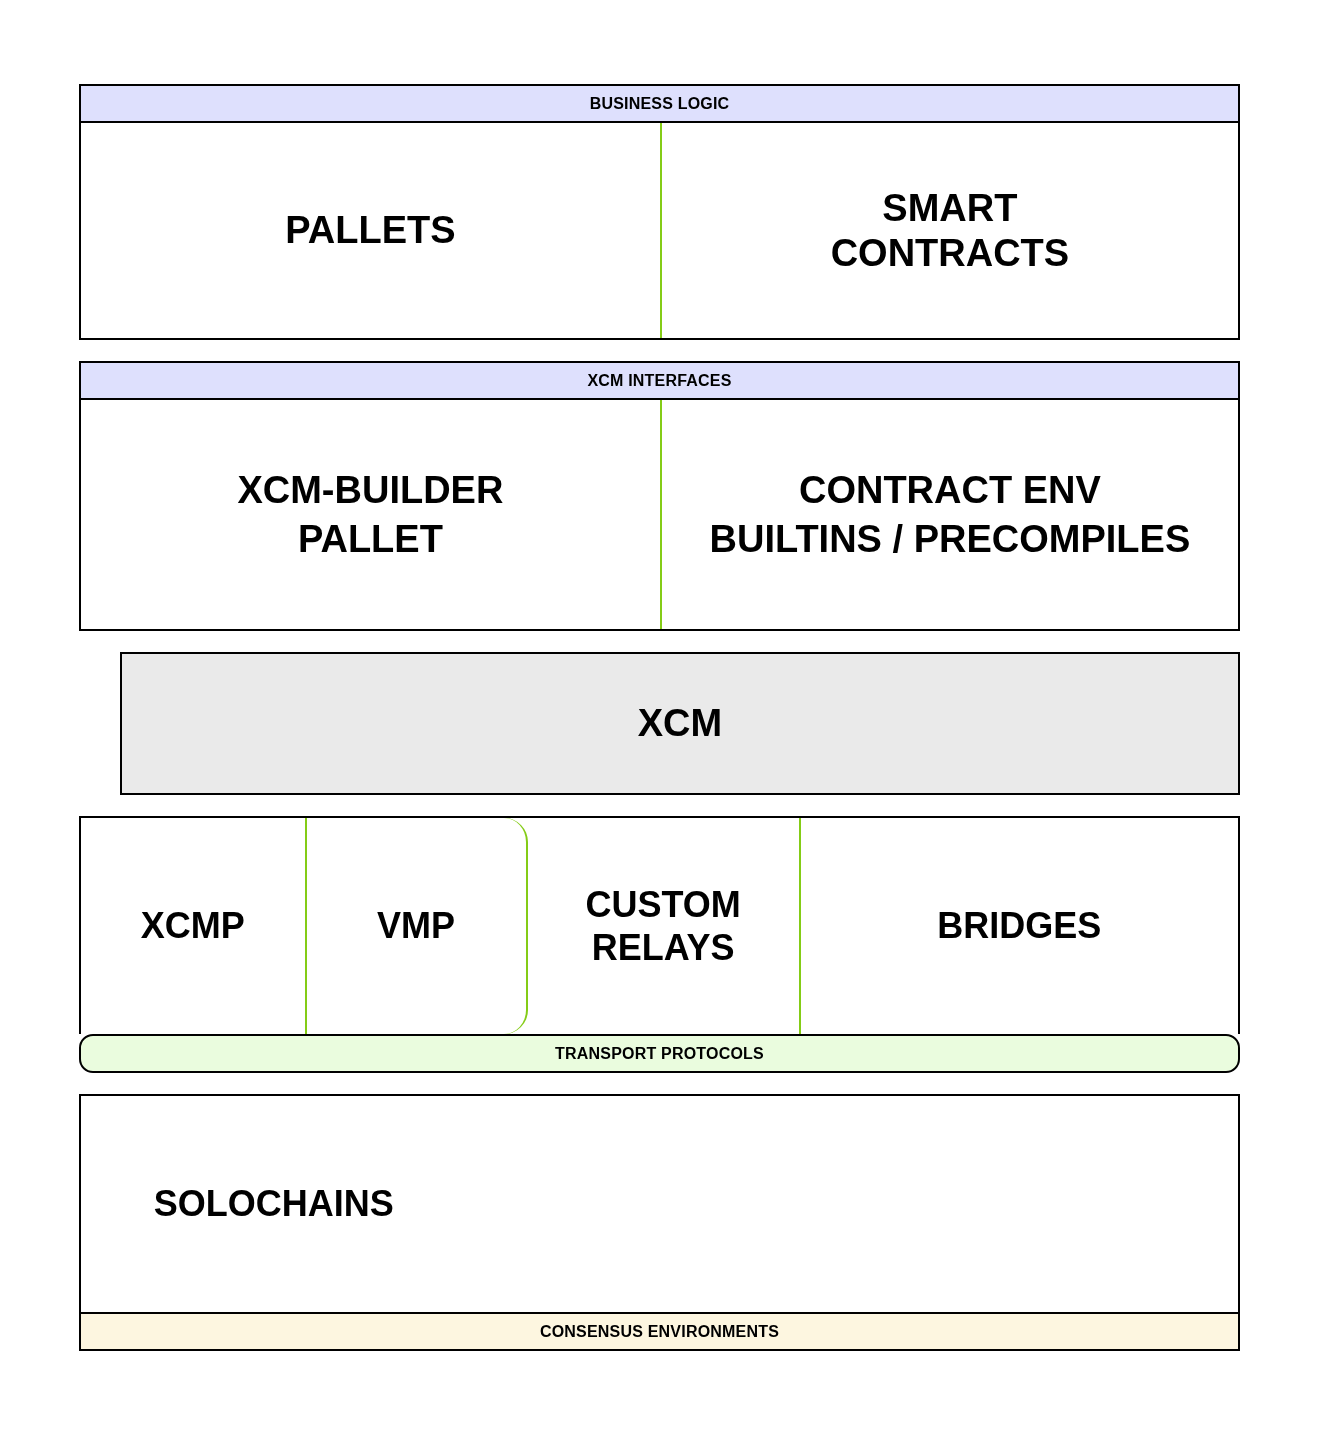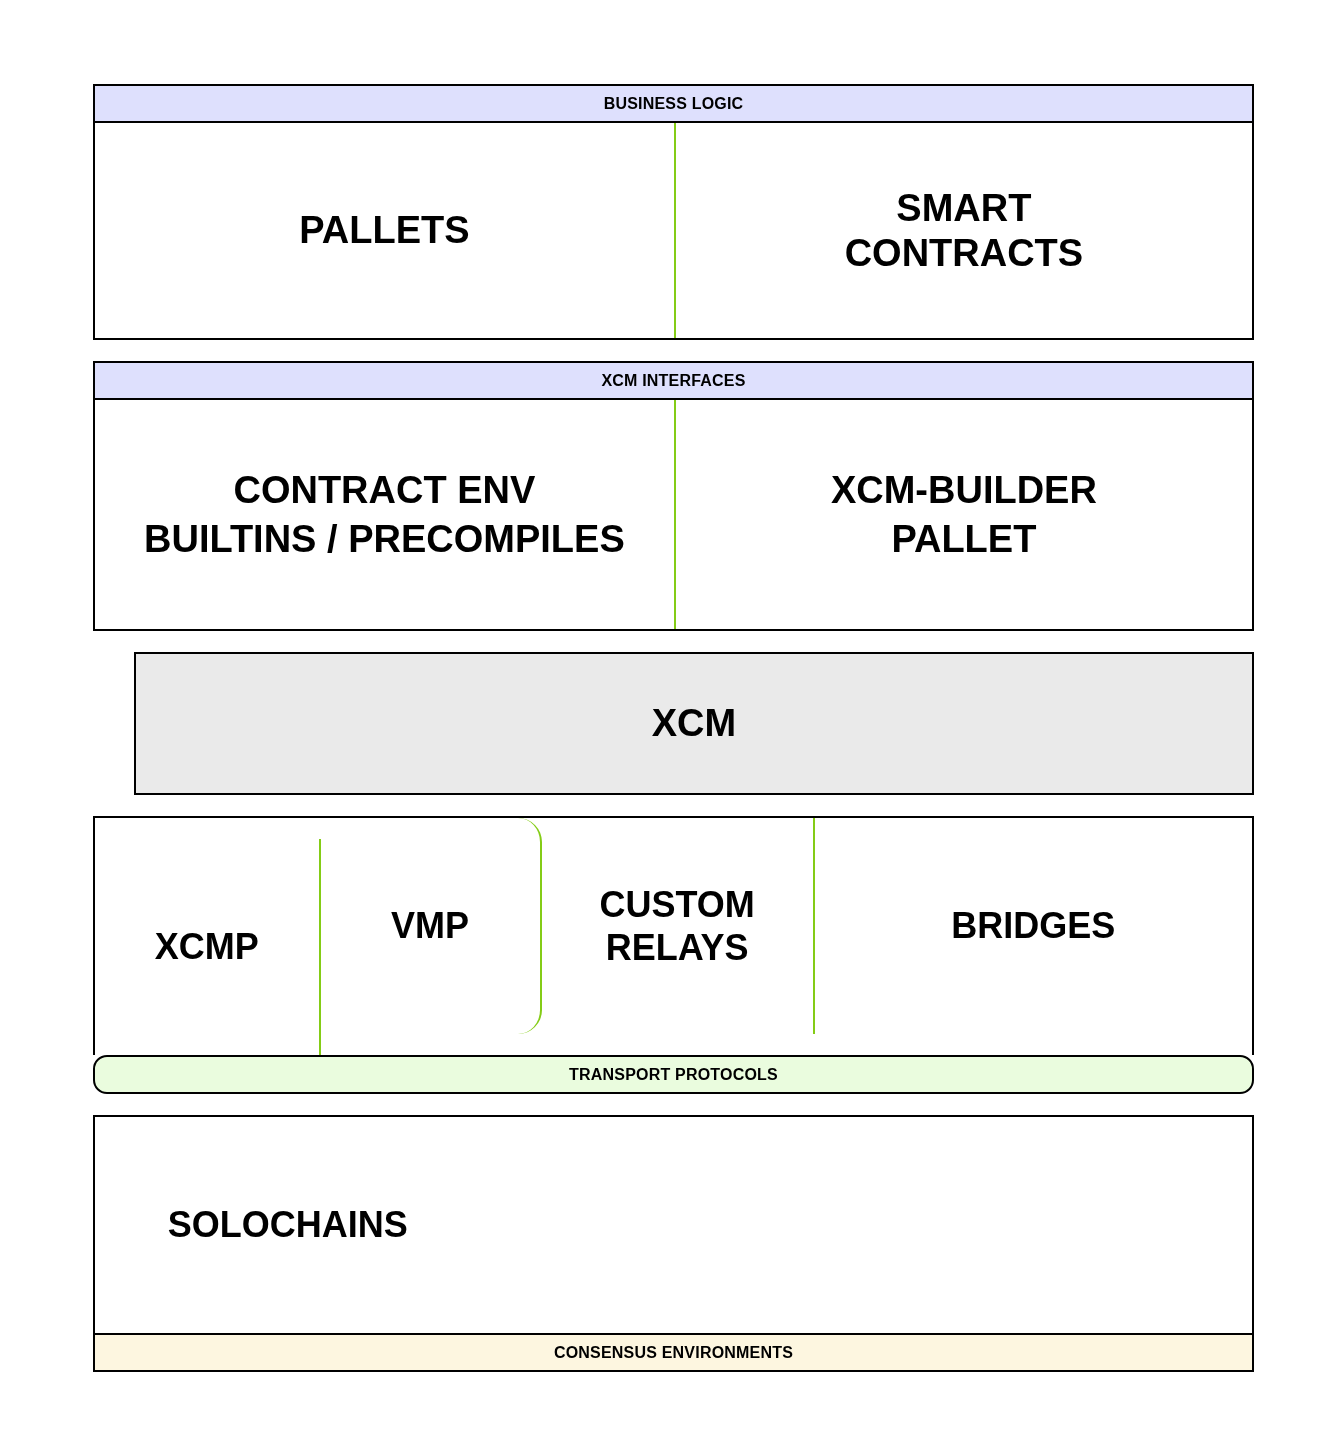--- a/index.html
+++ b/index.html
@@ -10,21 +10,21 @@
   body {
     width: 1318px;
     height: 1434px;
     font-family: "Liberation Sans", sans-serif;
     position: relative;
     overflow: hidden;
   }
 
   #diagram {
     position: absolute;
-    left: 93px;
+    left: 79px;
     top: 84px;
     width: 1161px;
   }
 
   
   .layer {
     width: 100%;
     box-sizing: border-box;
     margin: 0;
   }
@@ -105,21 +105,21 @@
     color: #000000;
     margin-left: 41px;
   }
 
   
   .sec-transport .cell {
     height: 216px;
     font-size: 36px;
     line-height: 1.2;
   }
-  .sec-transport .cell:nth-child(1) { width: 19.5%; margin-top: 21px; }
+  .sec-transport .cell:nth-child(1) { width: 19.5%; }
   .sec-transport .cell:nth-child(2) { width: 19.1%; border-radius: 24px; }
   .sec-transport .cell:nth-child(3) { width: 23.6%; }
   .sec-transport .cell:nth-child(4) { width: 37.8%; }
 
   
   .sec-consensus .cell {
     height: 216px;
     font-size: 36px;
     line-height: 1.22;
   }
@@ -142,22 +142,22 @@
       <div class="cell">PALLETS</div>
       <div class="cell">SMART<br>CONTRACTS</div>
     </div>
   </div>
 
   <div class="gap-sm"></div>
 
   <div class="layer sec-interfaces">
     <div class="band band-blue">XCM INTERFACES</div>
     <div class="cells">
+      <div class="cell">XCM-BUILDER<br>PALLET</div>
       <div class="cell">CONTRACT ENV<br>BUILTINS / PRECOMPILES</div>
-      <div class="cell">XCM-BUILDER<br>PALLET</div>
     </div>
   </div>
 
   <div class="gap-md"></div>
 
   <div class="layer">
     <div class="sec-xcm">XCM</div>
   </div>
 
   <div class="gap-md"></div>

